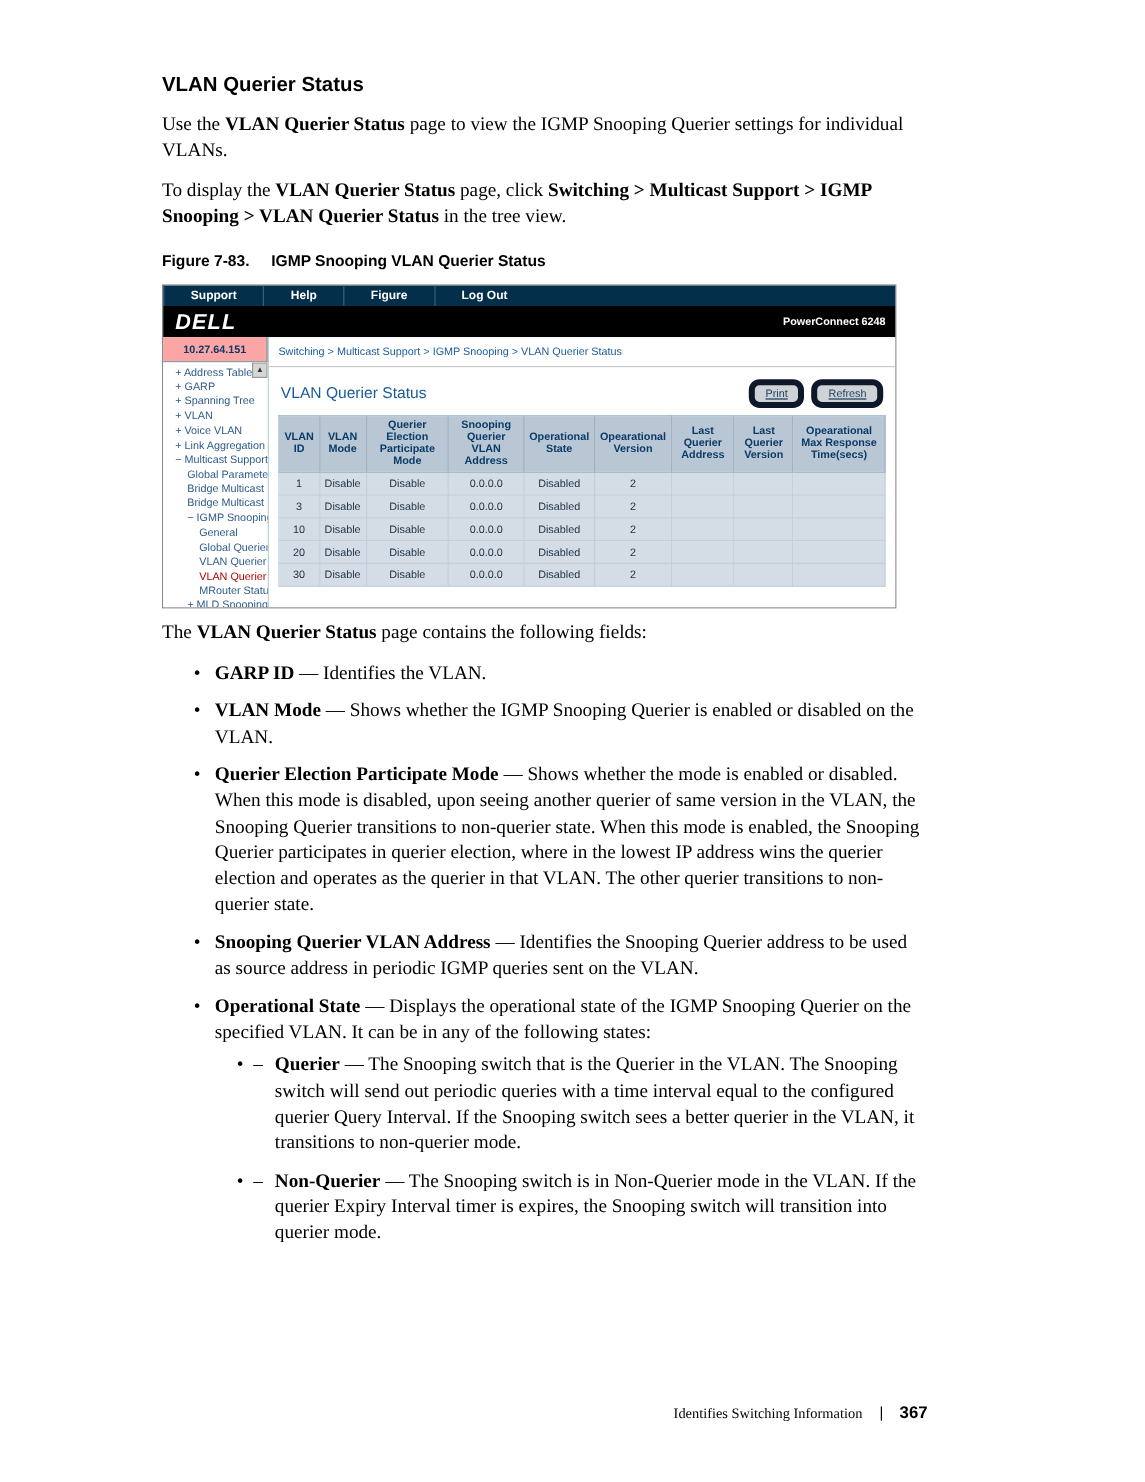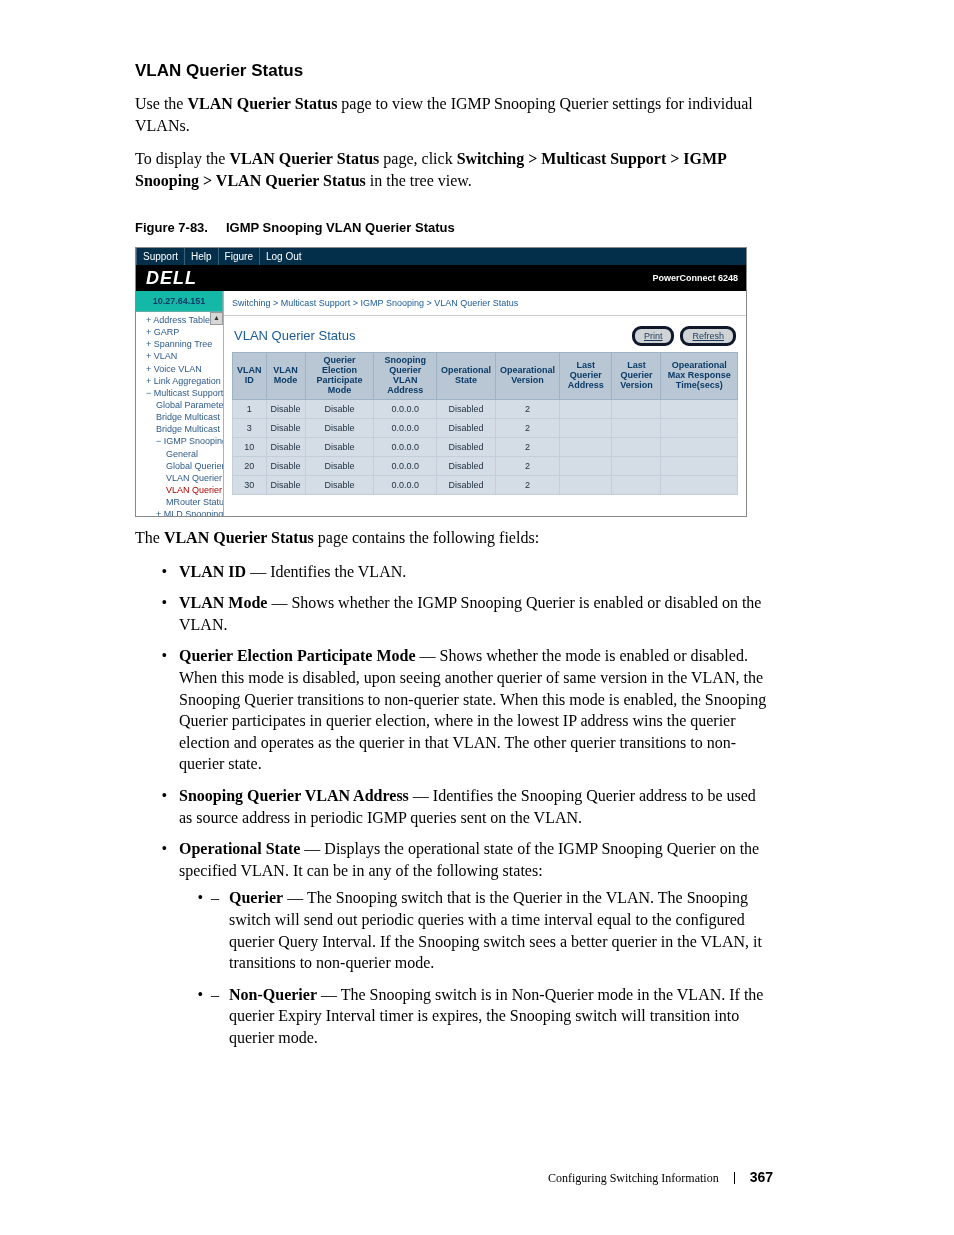--- a/index.html
+++ b/index.html
@@ -1,44 +1,44 @@
 <!DOCTYPE html>
 <html><head>
 <meta charset="utf-8">
 <style>
   html,body{margin:0;padding:0;background:#fff;color:#000;font-family:"Times New Roman",serif;}
   .page{width:881px;height:1235px;position:relative;box-sizing:border-box;padding:60px 108px 0 135px;font-size:16px;line-height:1.35;}
   .h-sec{font-family:Arial,Helvetica,sans-serif;font-weight:bold;font-size:17px;margin:0 0 10px 0;}
   .para{margin:0 0 12px 0;}
   b{font-weight:bold;}
-  .figcap{font-family:Arial,Helvetica,sans-serif;font-weight:bold;font-size:13px;margin:28px 0 10px 0;}
+  .figcap{font-family:Arial,Helvetica,sans-serif;font-weight:bold;font-size:13px;margin:18px 0 10px 0;}
   .figcap .gap{display:inline-block;width:18px;}
   
   .app{border:1px solid #888;font-family:Tahoma,Arial,sans-serif;font-size:10px;color:#000;background:#fff;width:610px;margin-bottom:10px;}
   .app .titlebar{background:#042f4a;color:#fff;display:flex;align-items:center;height:17px;}
   .titlebar .ttl{font-weight:bold;padding-left:6px;flex:1;font-size:10px;}
-  .titlebar .tlink{color:#fff;font-weight:normal;padding:0 6px;font-size:10px;border-left:1px solid #3a5f77;height:17px;line-height:17px;}
+  .titlebar .tlink{color:#fff;font-weight:bold;padding:0 22px;font-size:10px;border-left:1px solid #3a5f77;height:17px;line-height:17px;}
   .brandbar{background:#000000;height:26px;display:flex;align-items:center;color:#fff;}
   .brandbar .logo{font-family:Arial,sans-serif;font-weight:900;font-style:italic;font-size:18px;letter-spacing:1px;padding-left:10px;flex:1;}
   .brandbar .model{font-size:9px;font-weight:bold;padding-right:8px;}
   .apx{display:flex;}
   .sidecol{width:87px;border-right:1px solid #9bb;}
-  .ipbox{border:1px solid #6aa;border-top:none;border-left:none;background:#14b8a6;color:#0a3b68;font-size:9px;font-weight:bold;text-align:center;padding:4px 0;}
+  .ipbox{border:1px solid #6aa;border-top:none;border-left:none;background:#fca5a5;color:#0a3b68;font-size:9px;font-weight:bold;text-align:center;padding:4px 0;}
   .tree{background:#fff;font-size:9px;color:#2d5a8a;padding:2px 0 2px 4px;line-height:1.35;height:200px;overflow:hidden;position:relative;}
   .tree .row{white-space:nowrap;overflow:hidden;text-overflow:clip;}
   .tree .i1{padding-left:6px;}
   .tree .i2{padding-left:16px;}
   .tree .i3{padding-left:26px;}
   .tree .sel{color:#b00000;}
   .tree .sb{position:absolute;right:0;top:0;width:11px;height:11px;background:#d6d6d6;border:1px solid #999;font-size:8px;line-height:9px;text-align:center;color:#333;}
   .maincol{flex:1;background:#fff;}
   .crumbs{font-size:9px;color:#1a5a9a;padding:6px 8px;border-bottom:1px solid #ccc;}
   .panelhd{display:flex;align-items:center;padding:10px 10px 6px 10px;}
   .panelhd .pt{color:#1a5a9a;font-size:13px;flex:1;}
-  .pillbtn{background:#cfd3d6;border:3px solid #0f172a;border-radius:9px;font-size:9px;padding:1px 9px;margin-left:6px;color:#1a3a5a;text-decoration:underline;}
+  .pillbtn{background:#cfd3d6;border:5px solid #0f172a;border-radius:9px;font-size:9px;padding:1px 9px;margin-left:6px;color:#1a3a5a;text-decoration:underline;}
   .tbl{width:calc(100% - 16px);margin:0 8px 8px 8px;border-collapse:collapse;font-size:9px;}
   .tbl th{background:#b9c7d4;color:#0a3b68;font-weight:bold;padding:3px 4px;text-align:center;border:1px solid #9db2c5;line-height:1.1;}
   .tbl td{background:#d4dde6;text-align:center;padding:3px 4px;border:1px solid #c2cfdb;color:#234;}
   
   .bul{margin:0 0 12px 0;padding-left:40px;}
   .bul>li{margin:0 0 10px 0;padding-left:4px;}
   .bul ::marker{content:"•  ";}
   .sub{margin:6px 0 0 0;padding-left:32px;list-style:none;}
   .sub>li{position:relative;margin:0 0 10px 0;padding-left:18px;}
   .sub>li::before{content:"–";position:absolute;left:0;top:0;}
@@ -179,29 +179,29 @@
       </table>
     </div>
   </div>
 </div>
 
 <p class="para">
   <span>The </span><b>VLAN Querier Status</b><span> page contains the following fields:</span>
 </p>
 
 <ul class="bul" id="bullets">
-      <li><b>VLAN ID</b><span> — Identifies the VLAN.</span></li>
+      <li><b>GARP ID</b><span> — Identifies the VLAN.</span></li>
       <li><b>VLAN Mode</b><span> — Shows whether the IGMP Snooping Querier is enabled or disabled on the VLAN.</span></li>
       <li><b>Querier Election Participate Mode</b><span> — Shows whether the mode is enabled or disabled. When this mode is disabled, upon seeing another querier of same version in the VLAN, the Snooping Querier transitions to non-querier state. When this mode is enabled, the Snooping Querier participates in querier election, where in the lowest IP address wins the querier election and operates as the querier in that VLAN. The other querier transitions to non-querier state.</span></li>
       <li><b>Snooping Querier VLAN Address</b><span> — Identifies the Snooping Querier address to be used as source address in periodic IGMP queries sent on the VLAN.</span></li>
       <li><b>Operational State</b><span> — Displays the operational state of the IGMP Snooping Querier on the specified VLAN. It can be in any of the following states:</span><ul class="sub">
           <li><b>Querier</b><span> — The Snooping switch that is the Querier in the VLAN. The Snooping switch will send out periodic queries with a time interval equal to the configured querier Query Interval. If the Snooping switch sees a better querier in the VLAN, it transitions to non-querier mode.</span></li>
           <li><b>Non-Querier</b><span> — The Snooping switch is in Non-Querier mode in the VLAN. If the querier Expiry Interval timer is expires, the Snooping switch will transition into querier mode.</span></li>
         </ul></li>
     </ul>
 
 <div class="footer">
-  <span>Configuring Switching Information</span>
+  <span>Identifies Switching Information</span>
   <span class="sep"></span>
   <span class="pnum">367</span>
 </div>
 
 </div>
 
 </body></html>

